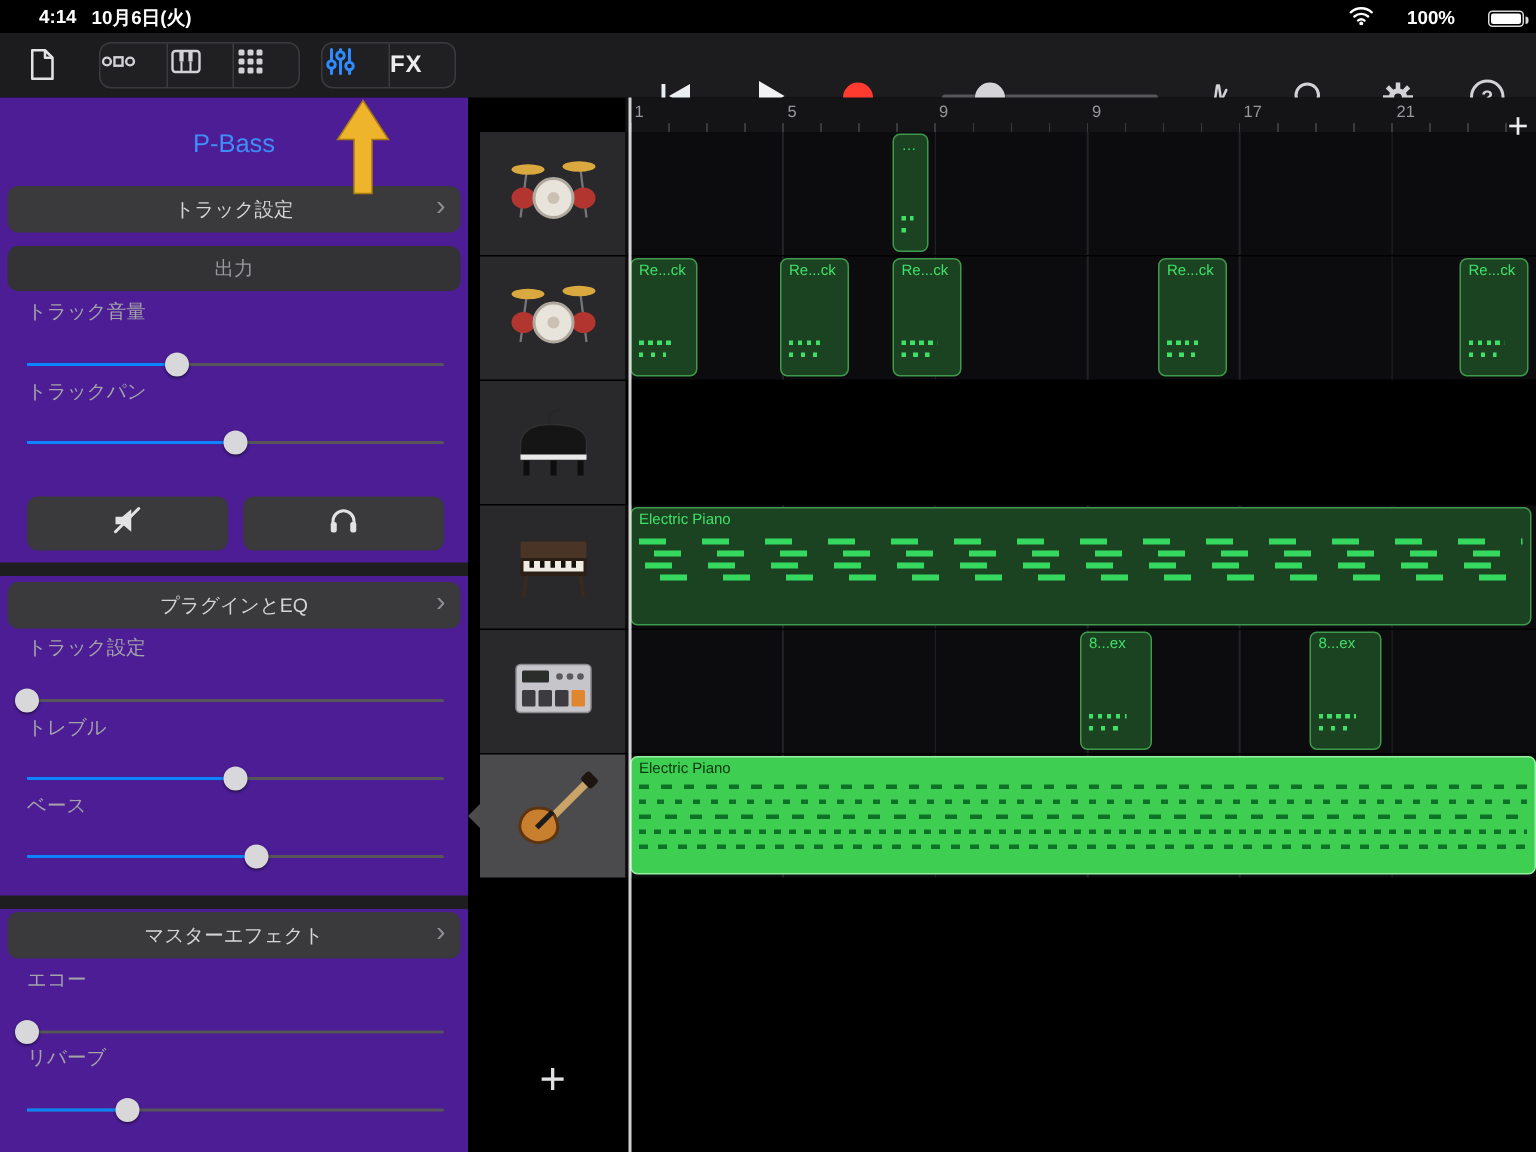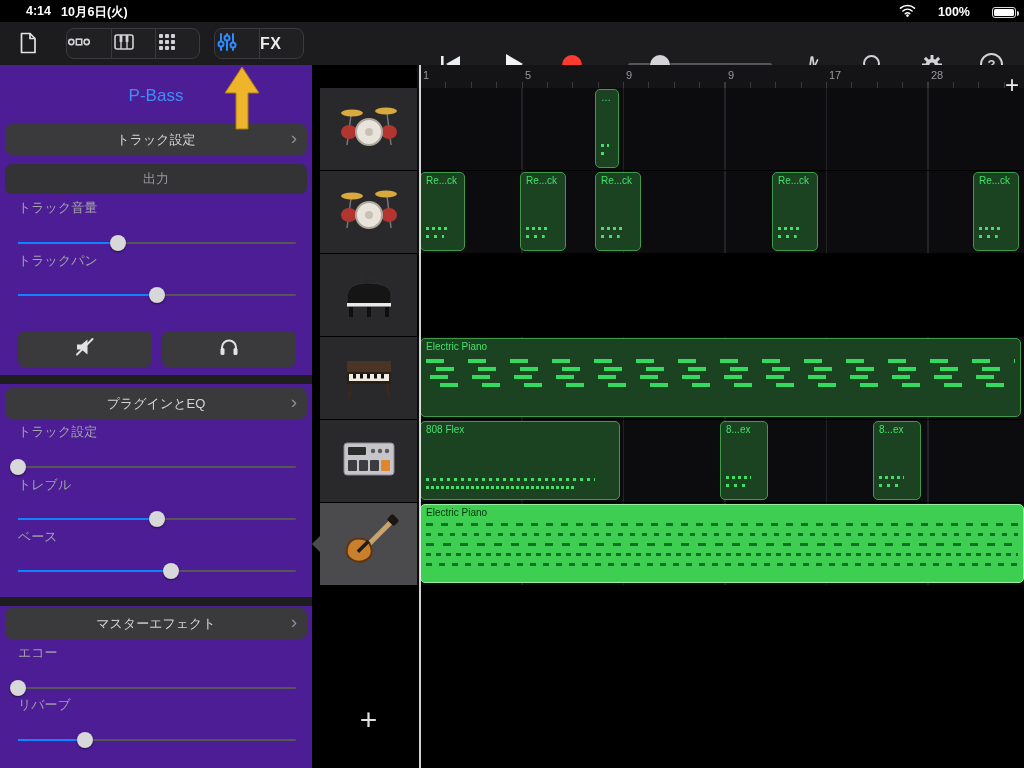--- a/index.html
+++ b/index.html
@@ -478,21 +478,21 @@
 <div class="tracks-add">+</div>
 
 <div class="timeline">
 
   <div class="ruler">
     <span class="num" style="left:6px">1</span>
     <span class="num" style="left:108px">5</span>
     <span class="num" style="left:209px">9</span>
     <span class="num" style="left:311px">9</span>
     <span class="num" style="left:412px">17</span>
-    <span class="num" style="left:514px">28</span>
+    <span class="num" style="left:514px">21</span>
   </div>
   <div class="tl-add">+</div>
 
   <div class="playhead"></div>
 
   <div class="t-row" style="top:23px">
     <div class="region" style="left:178px;width:24px">
       <span class="rlabel">…</span>
       <div class="notes nB"></div>
     </div>
@@ -523,24 +523,20 @@
 
 
   <div class="t-row" style="top:272px">
     <div class="region" style="left:3px;width:601px">
       <span class="rlabel">Electric Piano</span>
       <div class="notes nD"></div>
     </div>
   </div>
 
   <div class="t-row" style="top:355px">
-    <div class="region" style="left:3px;width:200px">
-      <span class="rlabel">808 Flex</span>
-      <div class="notes nE"></div>
-    </div>
     <div class="region" style="left:303px;width:48px">
       <span class="rlabel">8...ex</span>
       <div class="notes nB"></div>
     </div>
     <div class="region" style="left:456px;width:48px">
       <span class="rlabel">8...ex</span>
       <div class="notes nB"></div>
     </div>
   </div>
 

